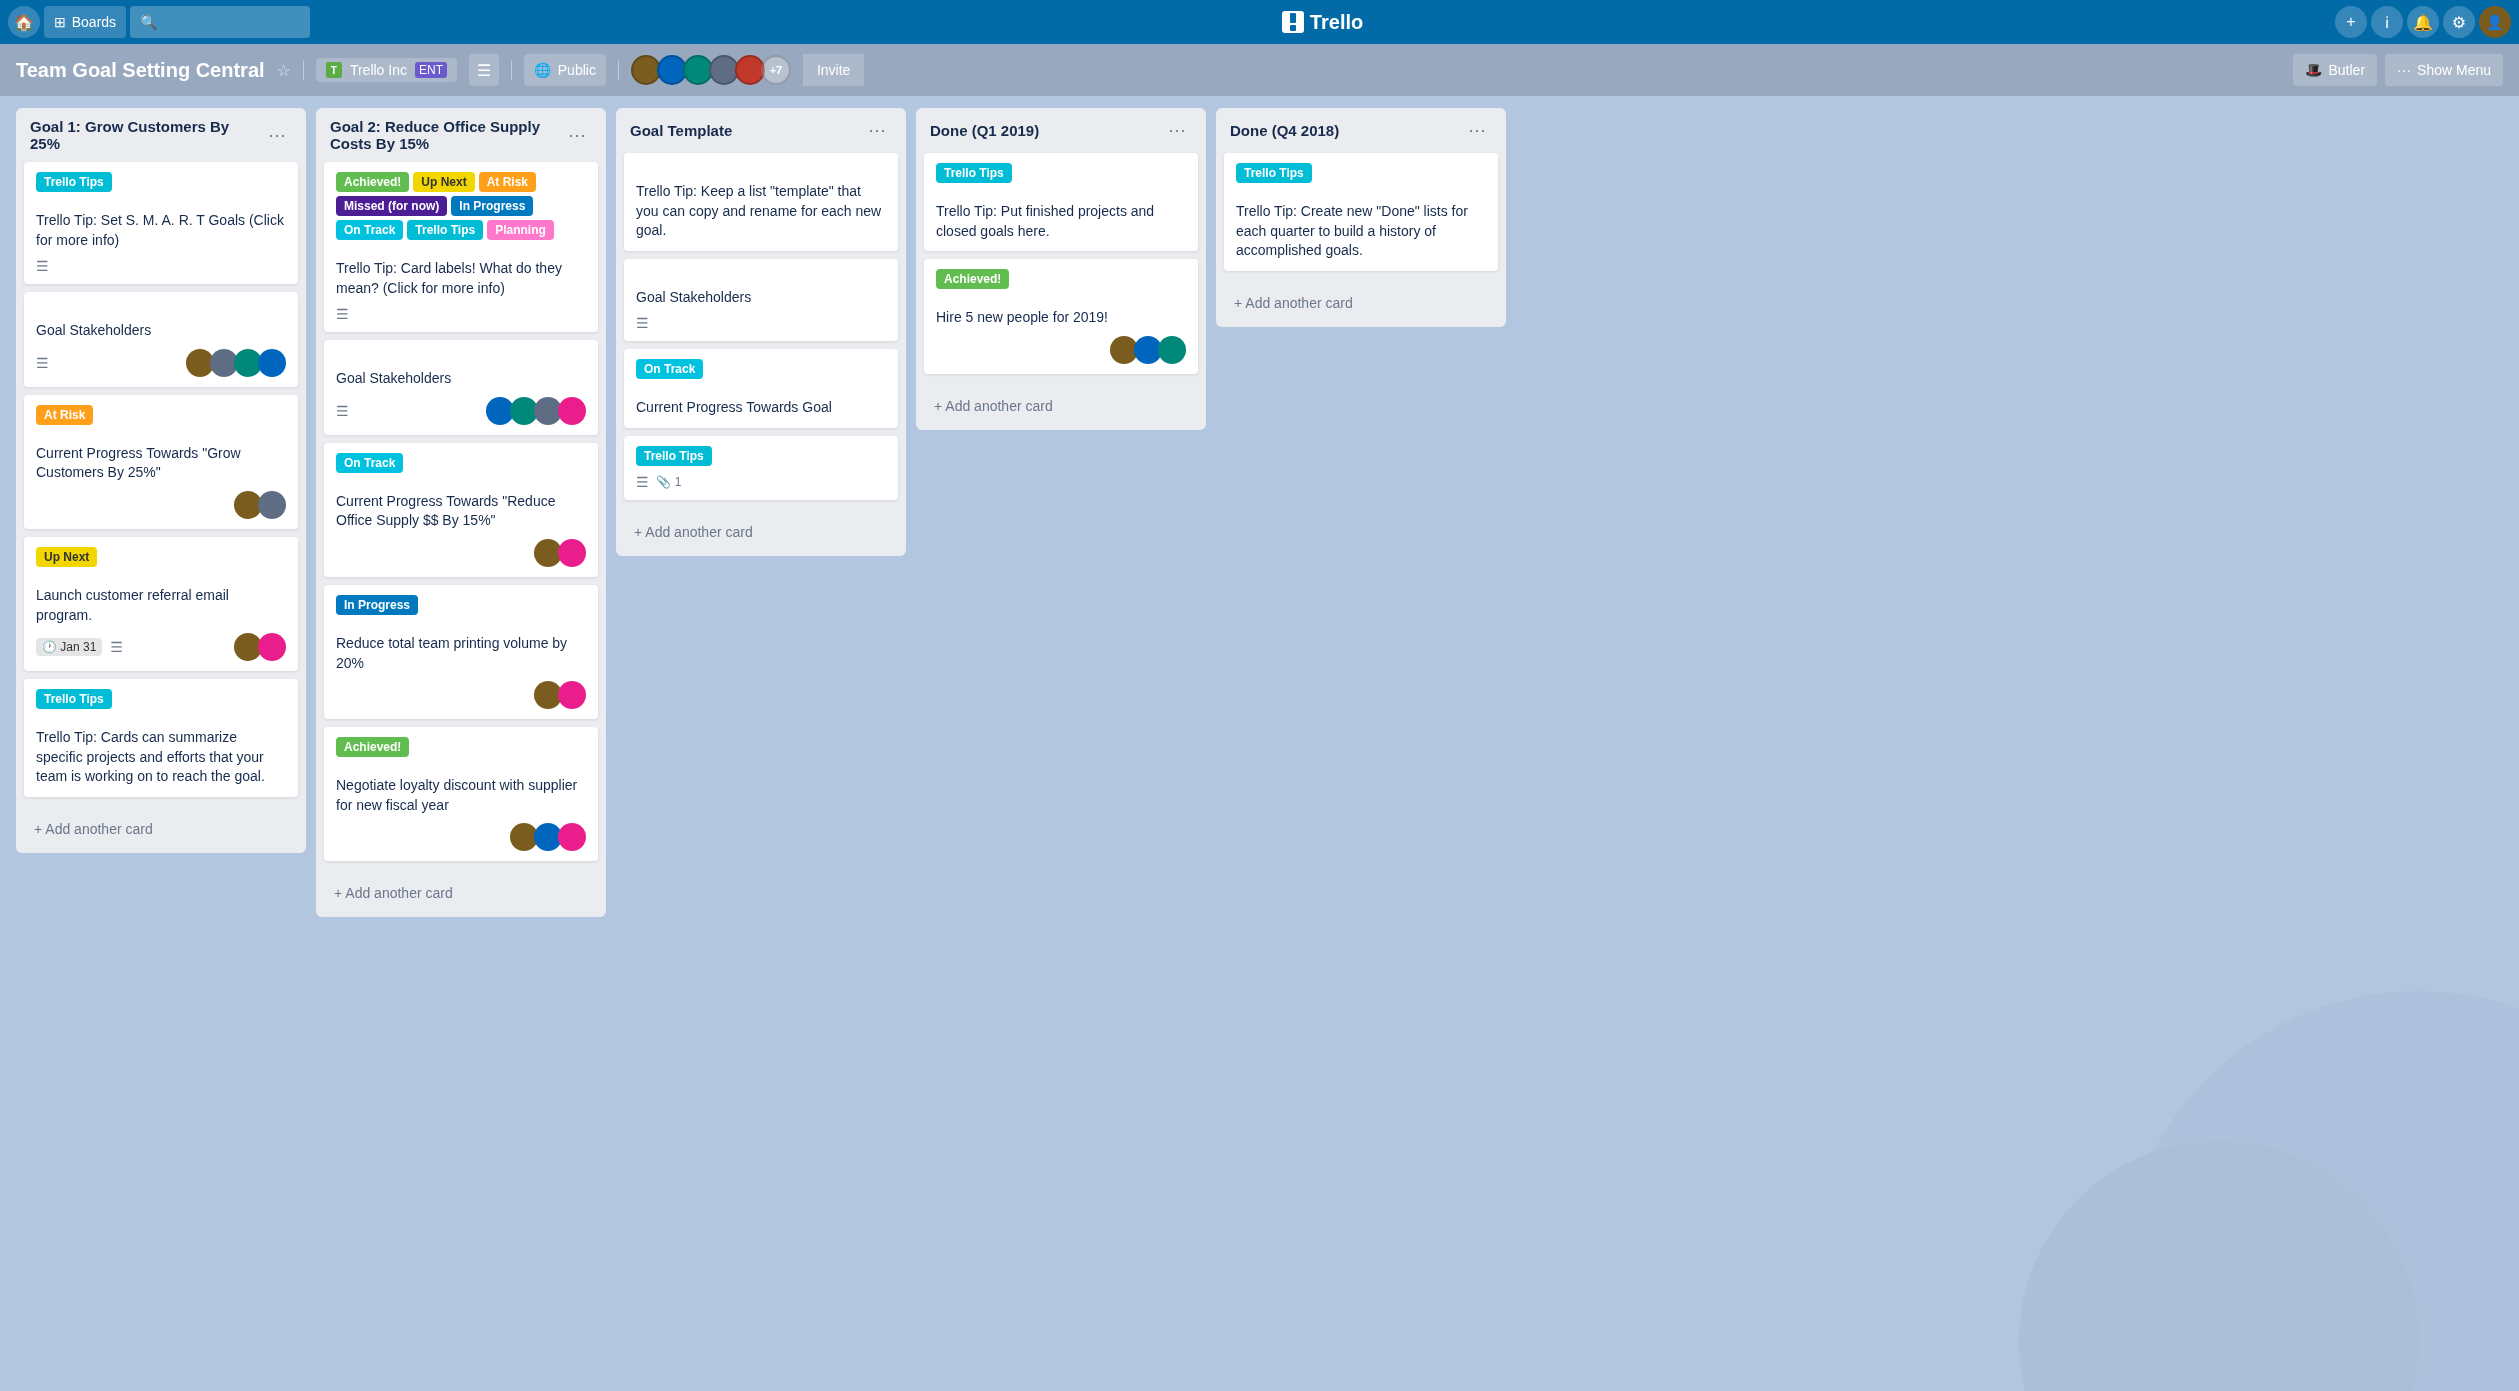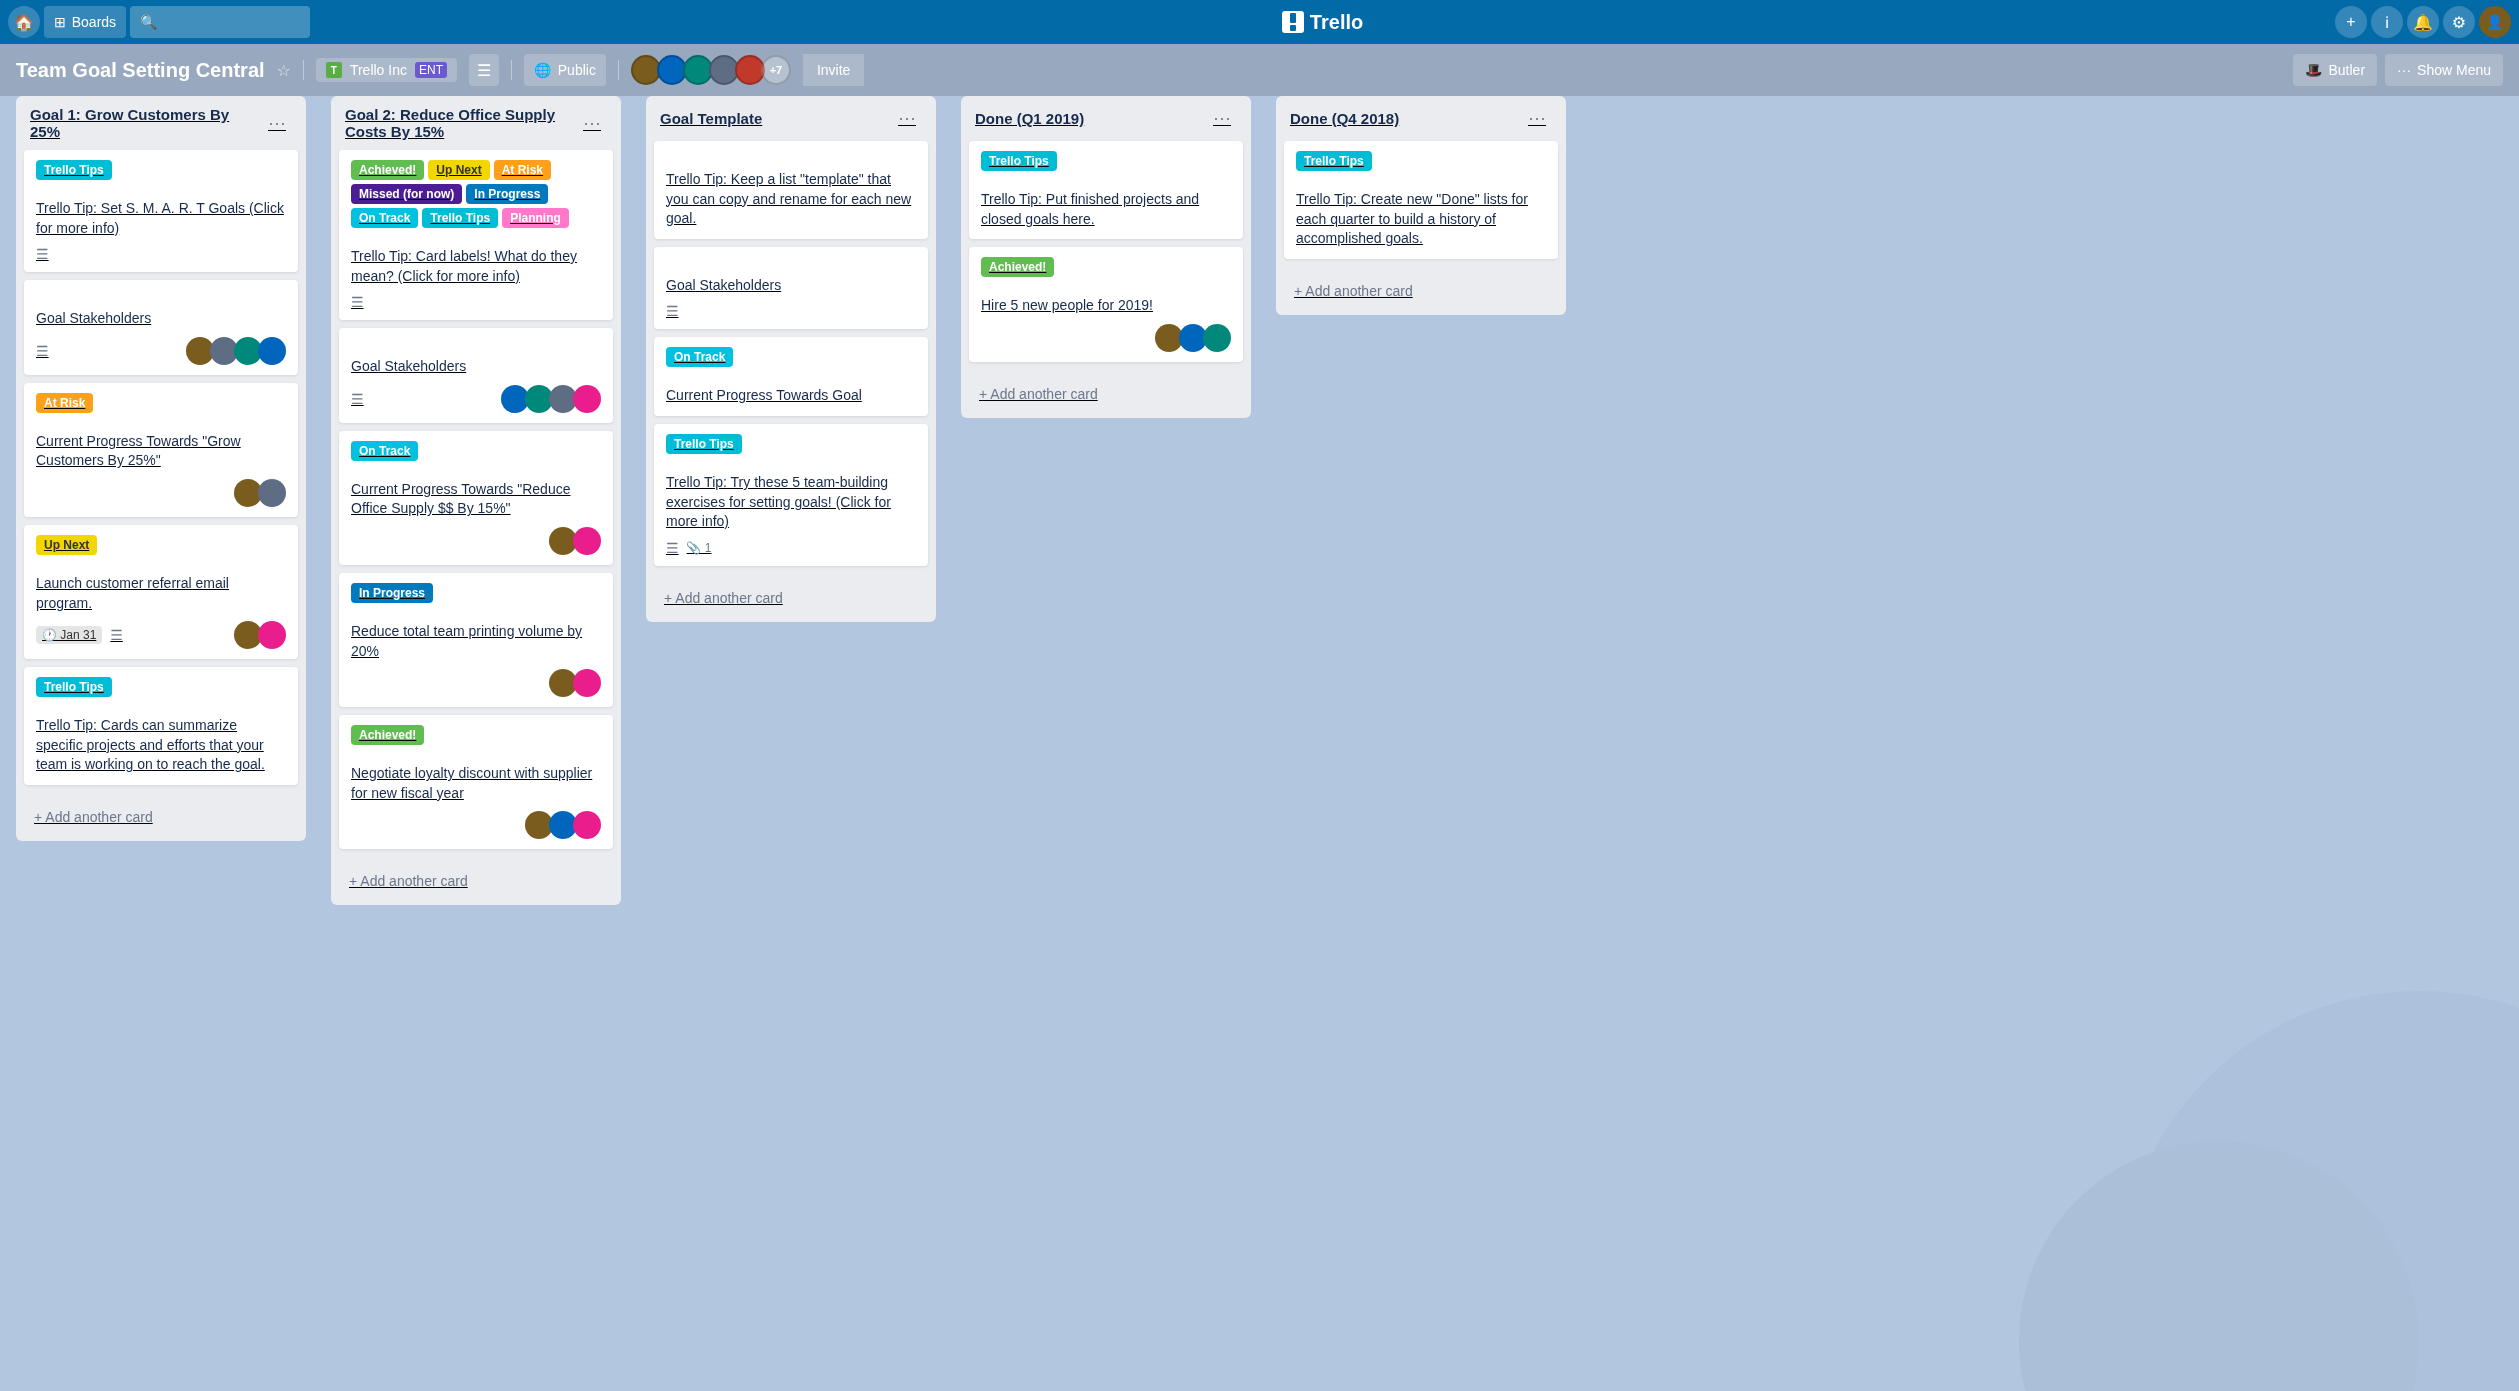--- a/index.html
+++ b/index.html
@@ -73,27 +73,26 @@
     .member-avatar { width: 30px; height: 30px; border-radius: 50%; border: 2px solid rgba(0,0,0,0.2); background: #ccc; display: flex; align-items: center; justify-content: center; font-size: 10px; color: white; margin-left: -4px; overflow: hidden; }
     .member-avatar:first-child { margin-left: 0; }
     .avatar-count { background: rgba(255,255,255,0.3); color: white; font-size: 11px; font-weight: bold; }
     .invite-btn { background: rgba(255,255,255,0.2); border: none; border-radius: 0; color: white; padding: 4px 14px; cursor: pointer; font-size: 14px; height: 32px; }
     .header-right { margin-left: auto; display: flex; align-items: center; gap: 8px; }
     .butler-btn { background: rgba(255,255,255,0.2); border: none; border-radius: 4px; color: white; padding: 4px 12px; cursor: pointer; font-size: 14px; height: 32px; display: flex; align-items: center; gap: 6px; }
     .show-menu-btn { background: rgba(255,255,255,0.2); border: none; border-radius: 4px; color: white; padding: 4px 12px; cursor: pointer; font-size: 14px; height: 32px; display: flex; align-items: center; gap: 6px; }
 
     
     .board-content {
-      padding: 0 16px;
-      display: flex;
-      gap: 25px;
+      padding: 12px 16px;
+      display: flex;
+      gap: 10px;
       overflow-x: auto;
       height: calc(100vh - 96px);
       align-items: flex-start;
-      text-decoration: underline;
     }
 
     
     .list {
       background: #ebecf0;
       border-radius: 6px;
       width: 290px;
       min-width: 290px;
       max-height: calc(100vh - 116px);
       display: flex;
@@ -416,21 +415,20 @@
         <div class="card">
           <div class="card-labels">
             <span class="label" style="background: rgb(0, 194, 224); color: white;">On Track</span>
           </div>
           <div class="card-title">Current Progress Towards Goal</div>
         </div>
         <div class="card">
           <div class="card-labels">
             <span class="label" style="background: rgb(0, 188, 212); color: white;">Trello Tips</span>
           </div>
-          <div class="card-title">Trello Tip: Try these 5 team-building exercises for setting goals! (Click for more info)</div>
           <div class="card-footer">
             <div class="card-meta">
               <span class="card-meta-item desc-icon">☰</span>
               <span class="card-meta-item">📎 1</span>
             </div>
           </div>
         </div>
       </div>
       <button class="add-card-btn">+ Add another card</button>
     </div>

